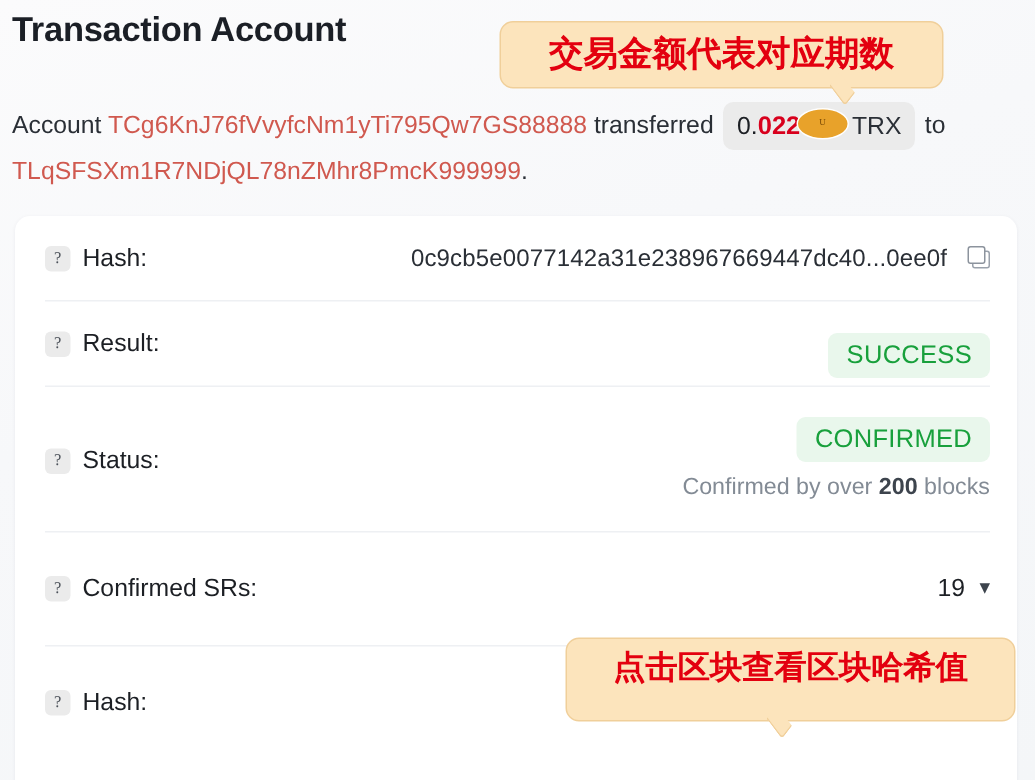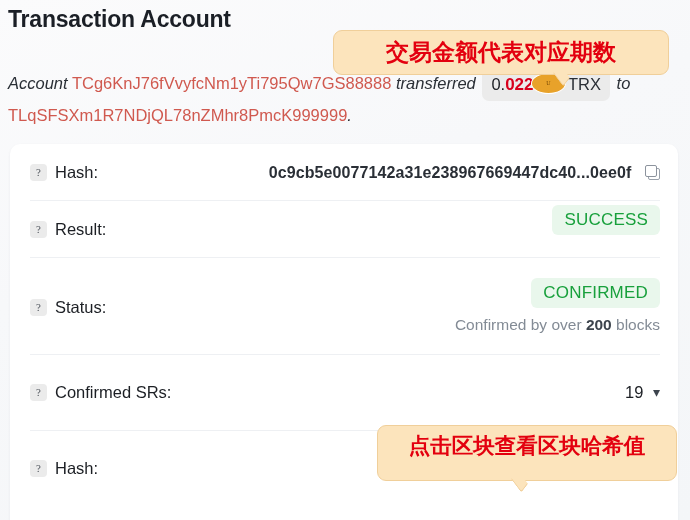--- a/index.html
+++ b/index.html
@@ -35,21 +35,21 @@
     top: 68px;
     width: 676px;
     font-size: 16.5px;
     line-height: 28px;
     color: #2a2f36;
   }
   .summary .addr {
     color: #d0594f;
     cursor: pointer;
   }
-  .summary .plain { color: #2a2f36; font-style: italic; }
+  .summary .plain { color: #2a2f36; }
 
   .amount-pill {
     display: inline-block;
     background: #ebebeb;
     border-radius: 7px;
     padding: 2px 9px 2px 9px;
     margin: 0 2px;
     vertical-align: middle;
     white-space: nowrap;
   }
@@ -115,25 +115,24 @@
     background: #fce4bc;
     border-right: 1px solid #f0cf9a;
     border-bottom: 1px solid #f0cf9a;
     transform: rotate(45deg) skew(8deg, 8deg);
     bottom: -7px;
     border-bottom-right-radius: 3px;
   }
   #callout-amount {
     left: 333px;
     top: 14px;
-    width: 336px;
+    width: 296px;
     height: 45px;
     font-size: 23px;
     line-height: 43px;
-    margin-top: 16px;
   }
   #callout-amount .tail { left: 219px; }
   #callout-block {
     left: 377px;
     top: 425px;
     width: 300px;
     height: 56px;
     font-size: 21.5px;
     line-height: 40px;
   }
@@ -200,21 +199,20 @@
     font-size: 16.5px;
     color: #1c1f24;
     white-space: nowrap;
   }
 
   
   .hash-text {
     font-size: 16px;
     color: #2a2f36;
     letter-spacing: 0.1px;
-    font-weight: bold;
   }
   .copy-icon {
     display: inline-block;
     position: relative;
     width: 15px;
     height: 15px;
     vertical-align: -2px;
     margin-left: 9px;
     cursor: pointer;
   }
@@ -321,21 +319,21 @@
       </span>
     </div>
     <div class="divider"></div>
   </div>
 
   <div class="row" style="top:57px; height:57px;">
     <div class="row-label" style="top:19px;">
       <span class="qmark">?</span>
       <span>Result:</span>
     </div>
-    <div class="row-value" style="top:4px;">
+    <div class="row-value" style="top:21px;">
       <span class="badge">SUCCESS</span>
     </div>
     <div class="divider"></div>
   </div>
 
   <div class="row" style="top:114px; height:97px;">
     <div class="row-label" style="top:40px;">
       <span class="qmark">?</span>
       <span>Status:</span>
     </div>

